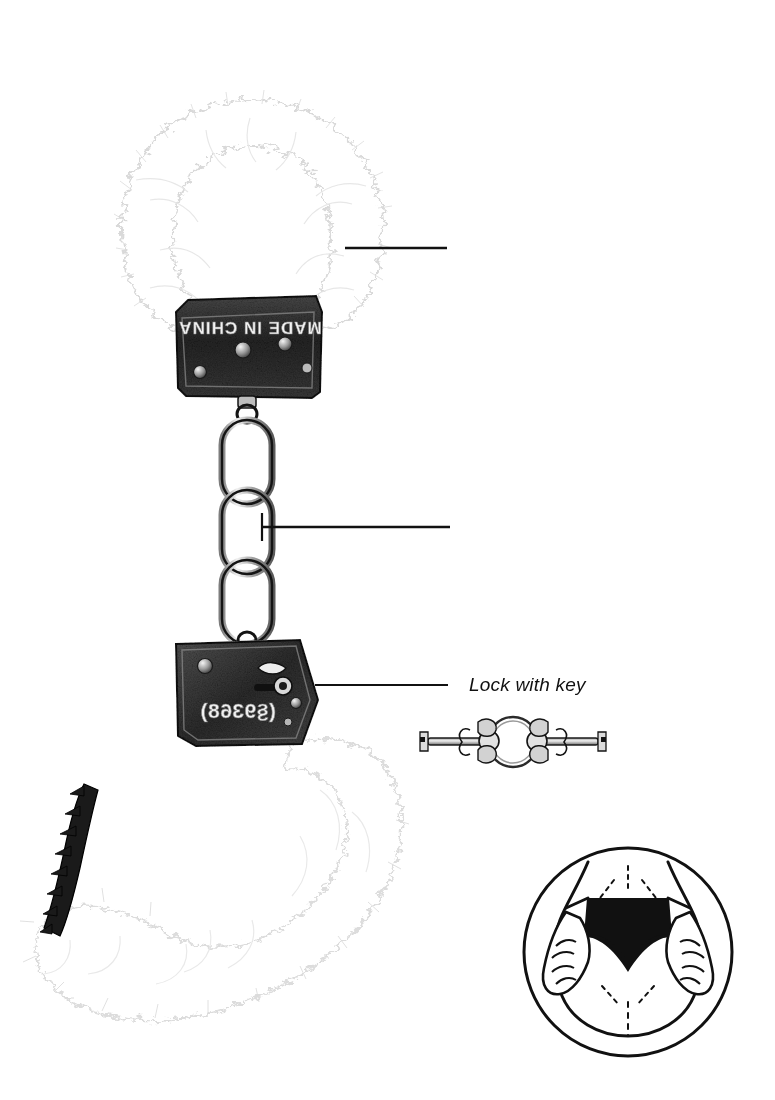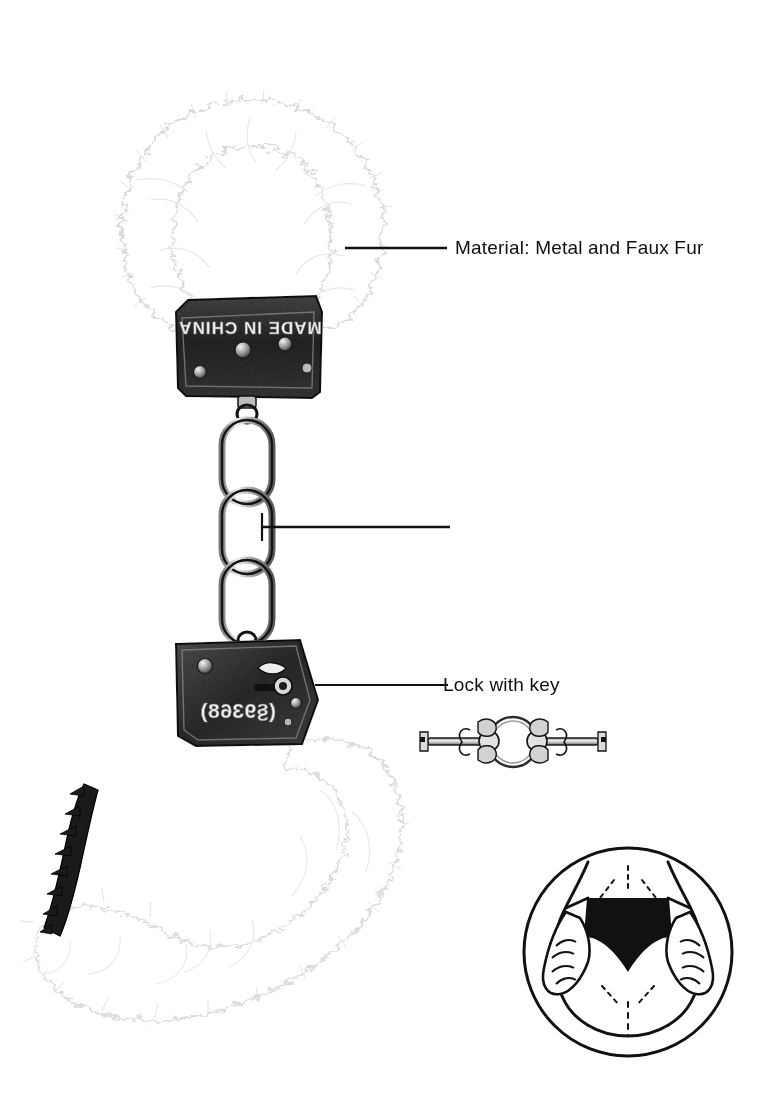--- a/index.html
+++ b/index.html
@@ -26,21 +26,21 @@
     position: absolute;
     font-family: "Liberation Sans", sans-serif;
     font-size: 19px;
     letter-spacing: 0.2px;
     color: #111111;
     white-space: nowrap;
     line-height: 1;
   }
   #label-material { left: 455px; top: 238px; }
   #label-chain    { left: 459px; top: 517px; }
-  #label-lock     { left: 443px; top: 675px; }
+  #label-lock     { left: 469px; top: 675px; font-style: italic; }
 </style>
 </head>
 <body>
 
 <div id="page">
 
   <svg class="product-svg" viewBox="0 0 775 1100">
     <defs>
 
       <filter id="furRough" x="-25%" y="-25%" width="150%" height="150%">
@@ -286,18 +286,17 @@
         <path d="M690,912 C 700,926 708,948 712,968 C 716,986 708,996 696,994
                  C 684,992 674,978 668,962 C 664,948 668,930 676,918 Z"></path>
         <path d="M700,946 C 694,940 686,938 680,942" stroke-width="2" fill="none"></path>
         <path d="M704,958 C 698,952 688,950 682,954" stroke-width="2" fill="none"></path>
         <path d="M704,972 C 698,966 688,964 682,968" stroke-width="2" fill="none"></path>
         <path d="M700,984 C 694,978 686,976 680,980" stroke-width="2" fill="none"></path>
       </g>
     </g>
   </svg>
 
-  <div class="callout-label" id="label-material">Material: Metal and Faux Fur</div>
 
 
   <div class="callout-label" id="label-lock">Lock with key</div>
 
 </div>
 
 </body></html>

